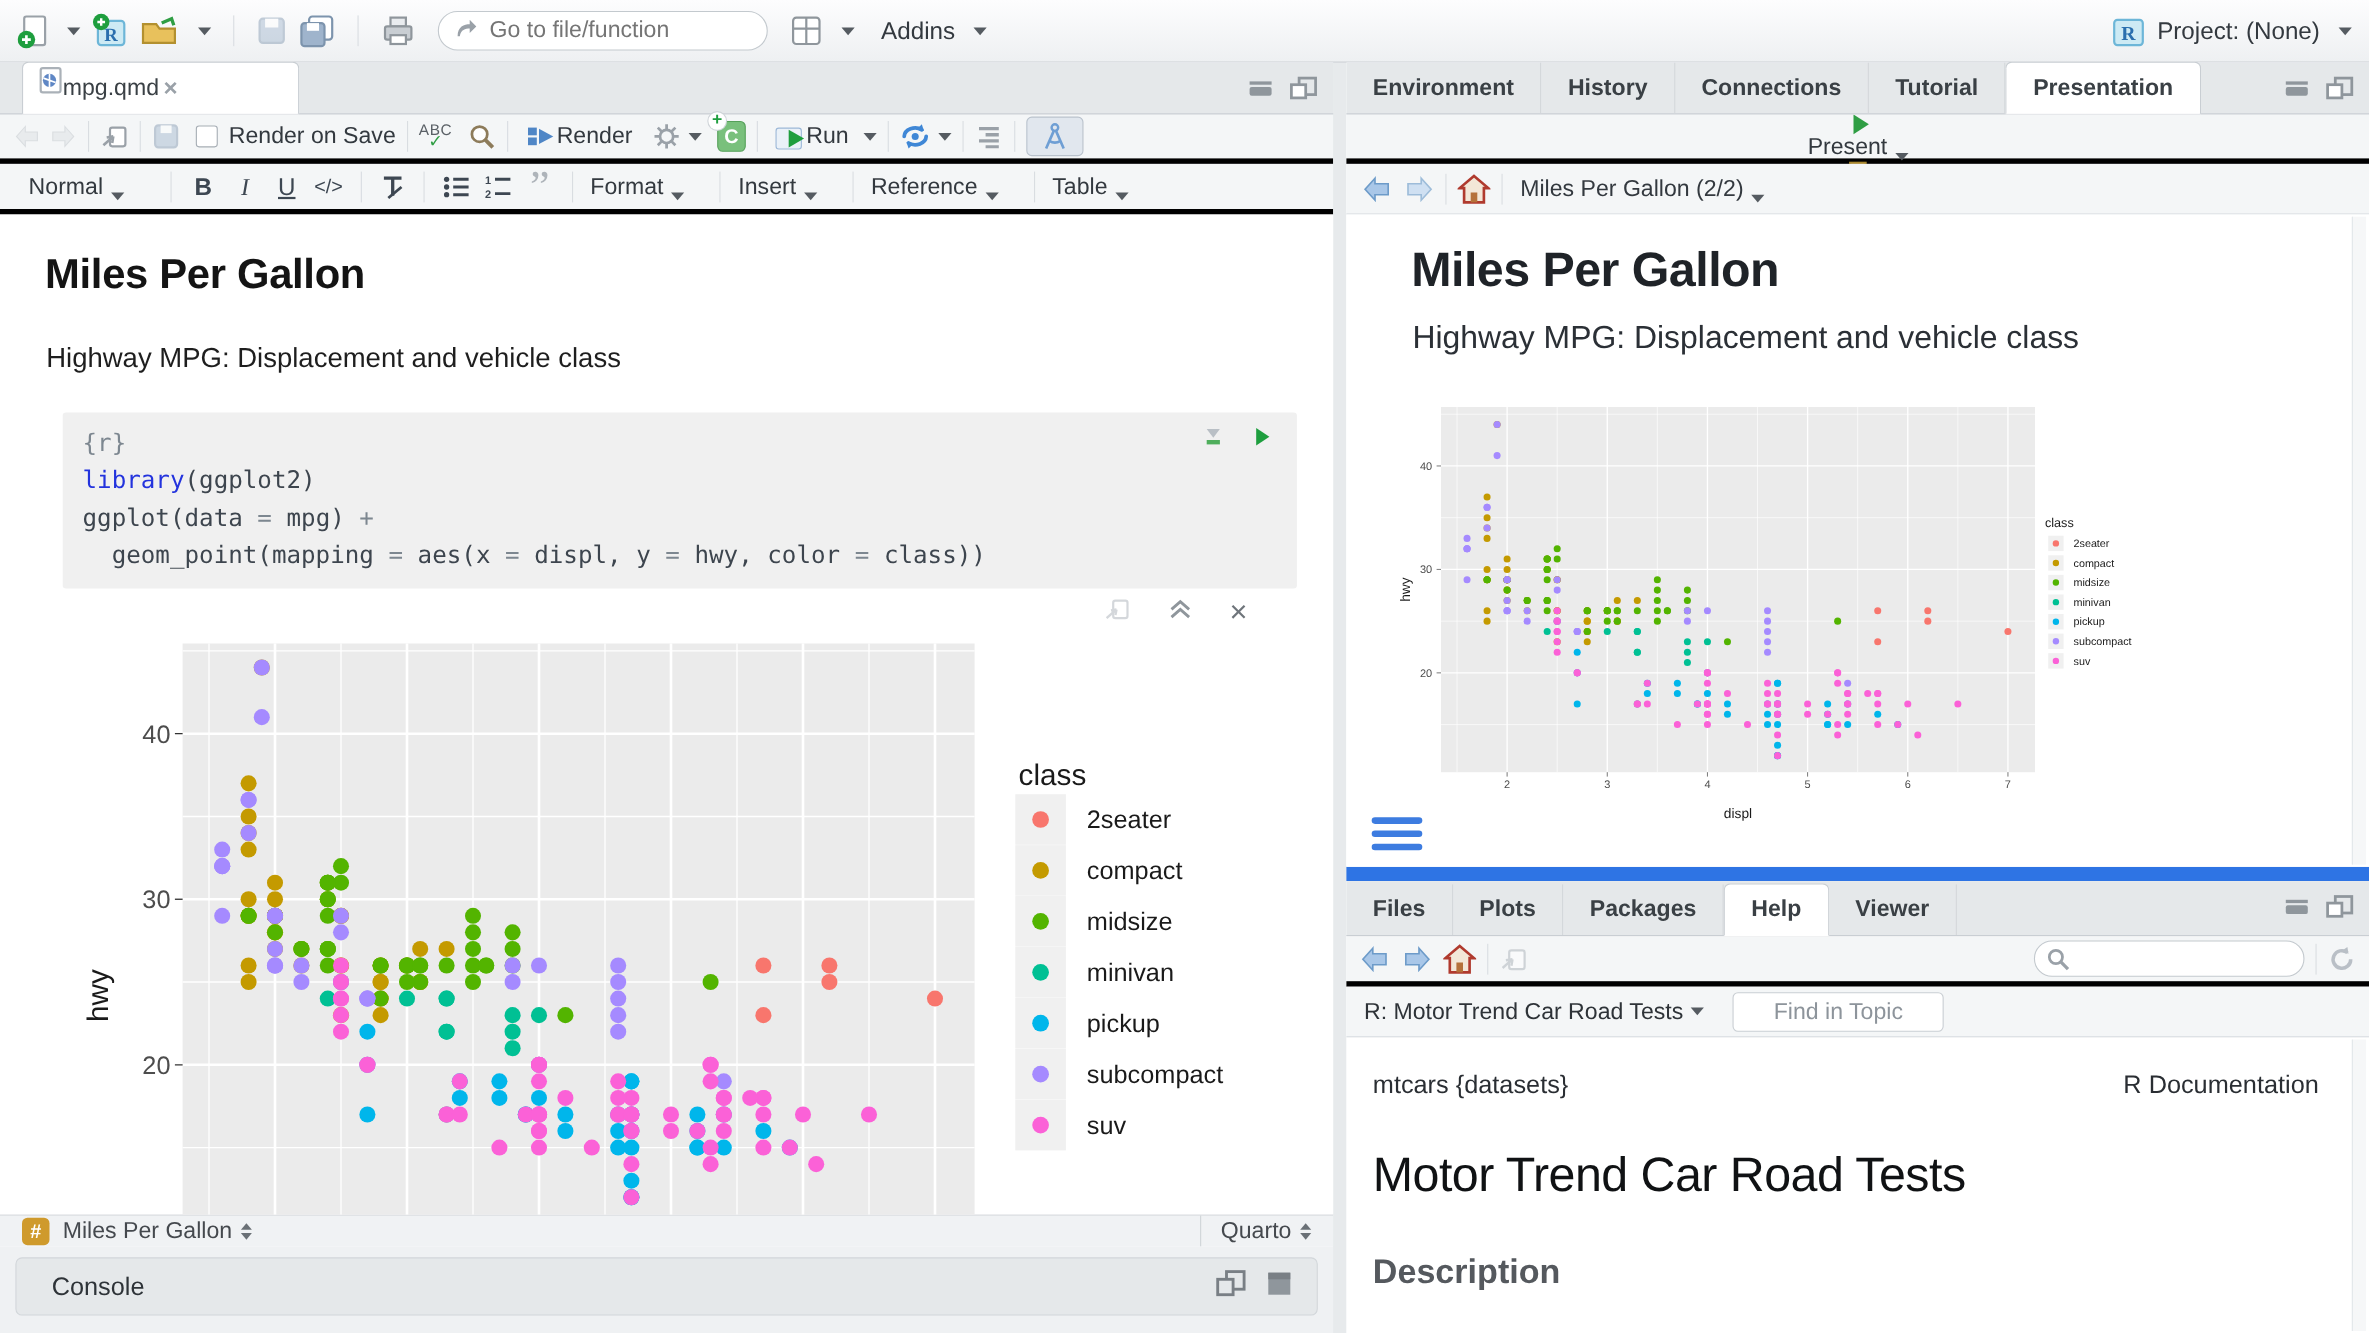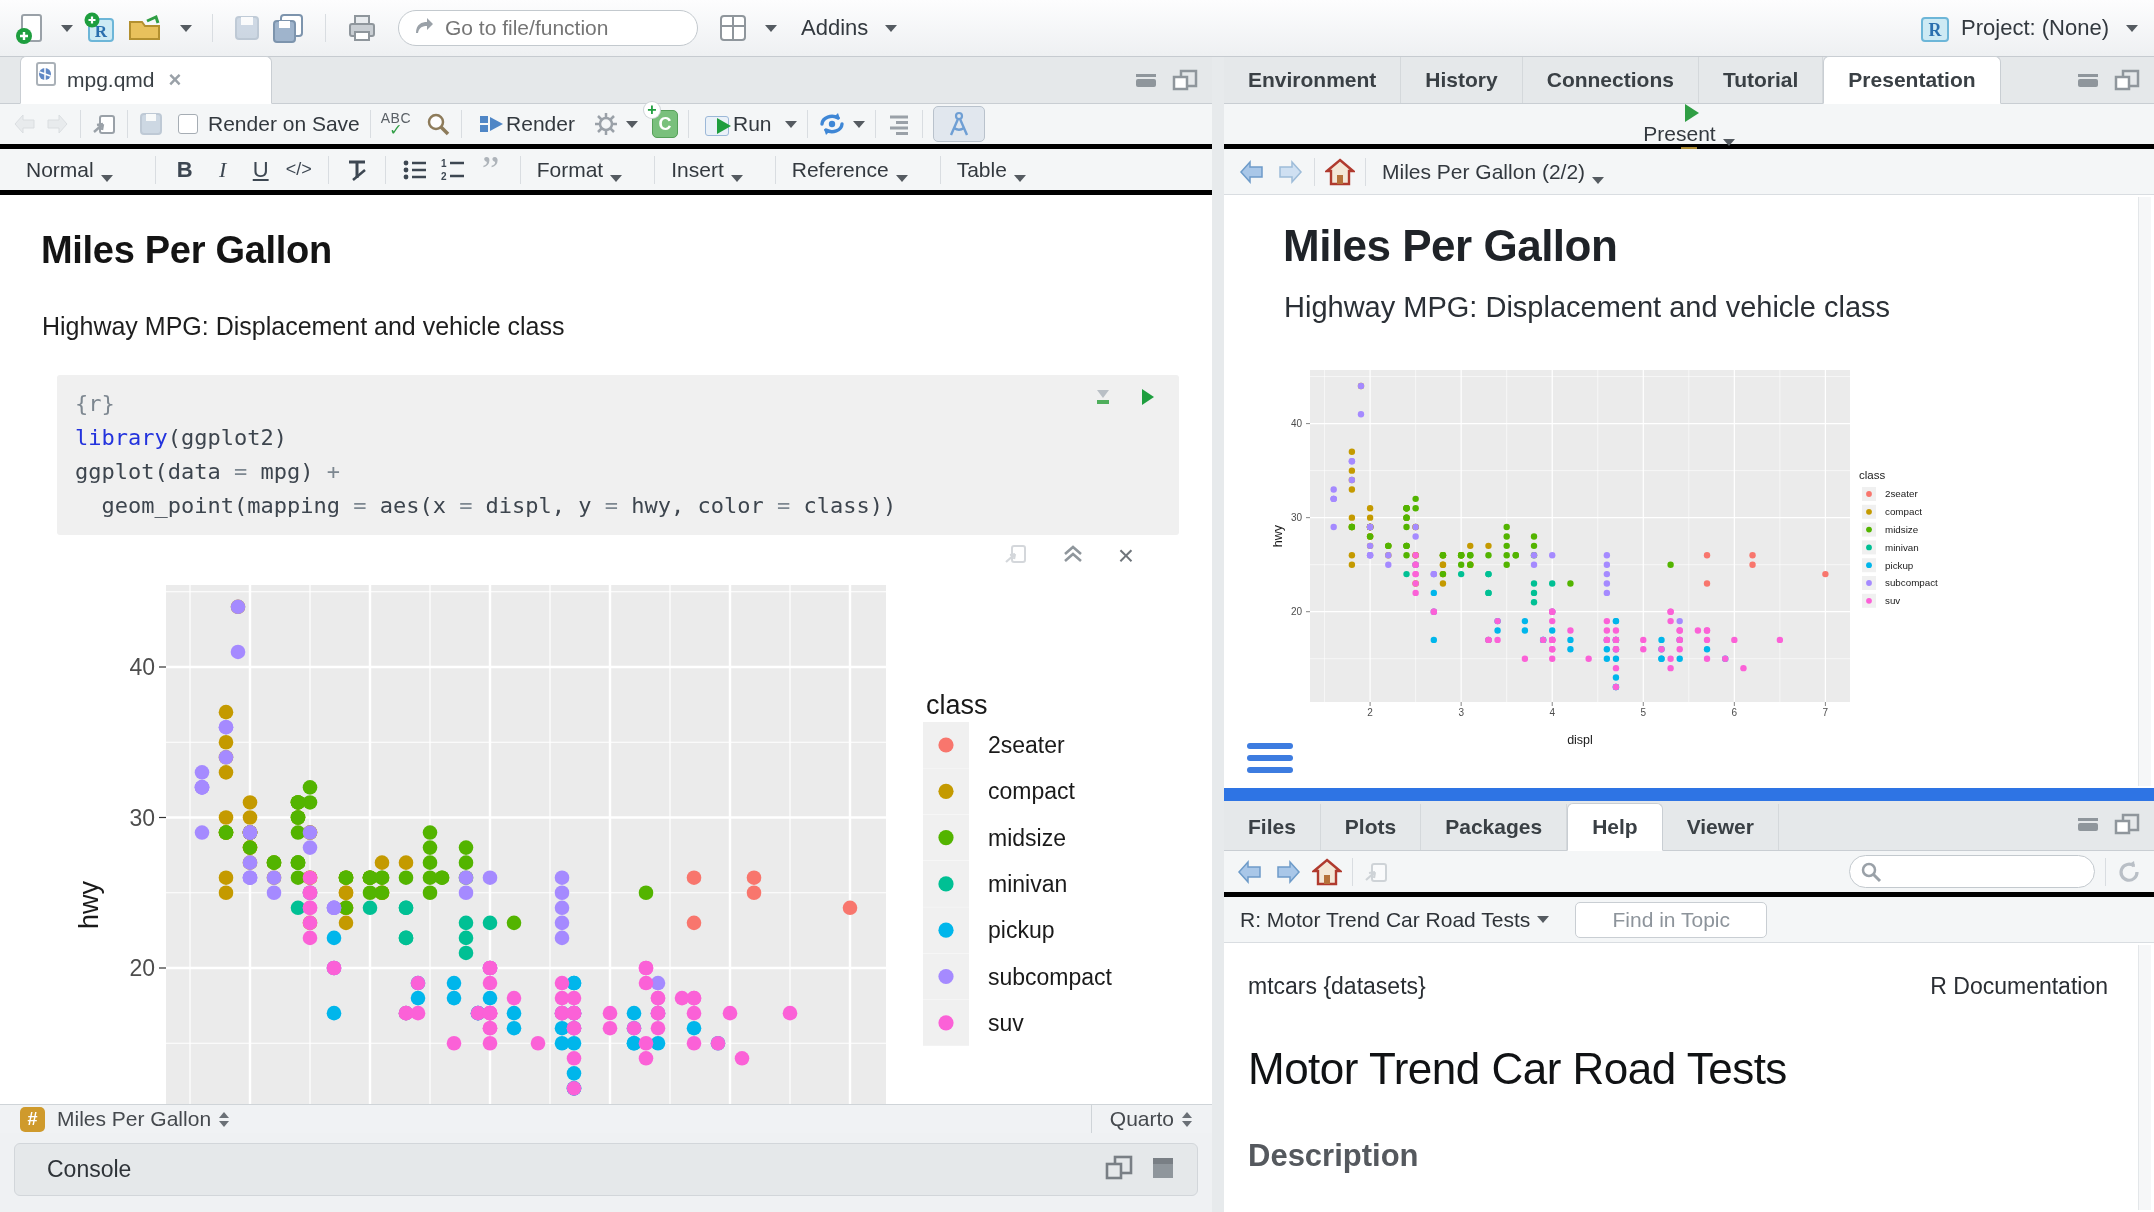--- a/index.html
+++ b/index.html
@@ -28,21 +28,21 @@
   .tab { font-size:21px; font-weight:700; color:#3a4045; padding:0 24px; line-height:46px; cursor:pointer; position:relative; }
   .tab.inactive { border-right:1px solid #d4d8db; }
   .tab.active { background:#fff; border:1px solid #c9ced3; border-bottom:1px solid #fff; border-radius:6px 6px 0 0;
     margin-bottom:-1px; z-index:2; }
   .toolbar { background:#f4f6f7; border-bottom:5px solid #000000; display:flex; align-items:center; padding:0 12px; }
   .tb-btn { display:flex; align-items:flex-end; gap:0; font-size:21px; color:#33393f; padding:0 6px; cursor:pointer; }
   .winbtns { position:absolute; right:14px; top:12px; display:flex; gap:14px; }
   
   #editor-pane { height:1076px; display:flex; flex-direction:column; background:#fff; }
   #editor-tabbar { height:47px; }
-  #editor-tab { display:flex; align-items:center; gap:10px; width:252px; margin-left:20px; padding:0 14px; }
+  #editor-tab { display:flex; align-items:center; gap:0; width:252px; margin-left:20px; padding:0 14px; }
   #editor-toolbar { height:45px; }
   #format-bar { height:46px; }
   .fmt-glyph { font-size:22px; color:#3d4752; width:38px; text-align:center; cursor:pointer; }
   #doc { flex:1; background:#fff; overflow:hidden; position:relative; }
   #doc h1 { font-size:38px; font-weight:700; color:#141414; margin:34px 0 0 41px; letter-spacing:-0.3px; }
   #doc .subtitle { font-size:25px; color:#1e1e1e; margin:40px 0 0 42px; }
   #chunk { background:#f0f0f0; margin:34px 0 0 57px; width:1122px; border-radius:3px;
     padding:12px 18px; position:relative; font-family:"DejaVu Sans Mono", monospace; font-size:22px; }
   .code-line { line-height:34px; white-space:pre; color:#3d454e; }
   .code-line .meta { color:#7d8790; }

